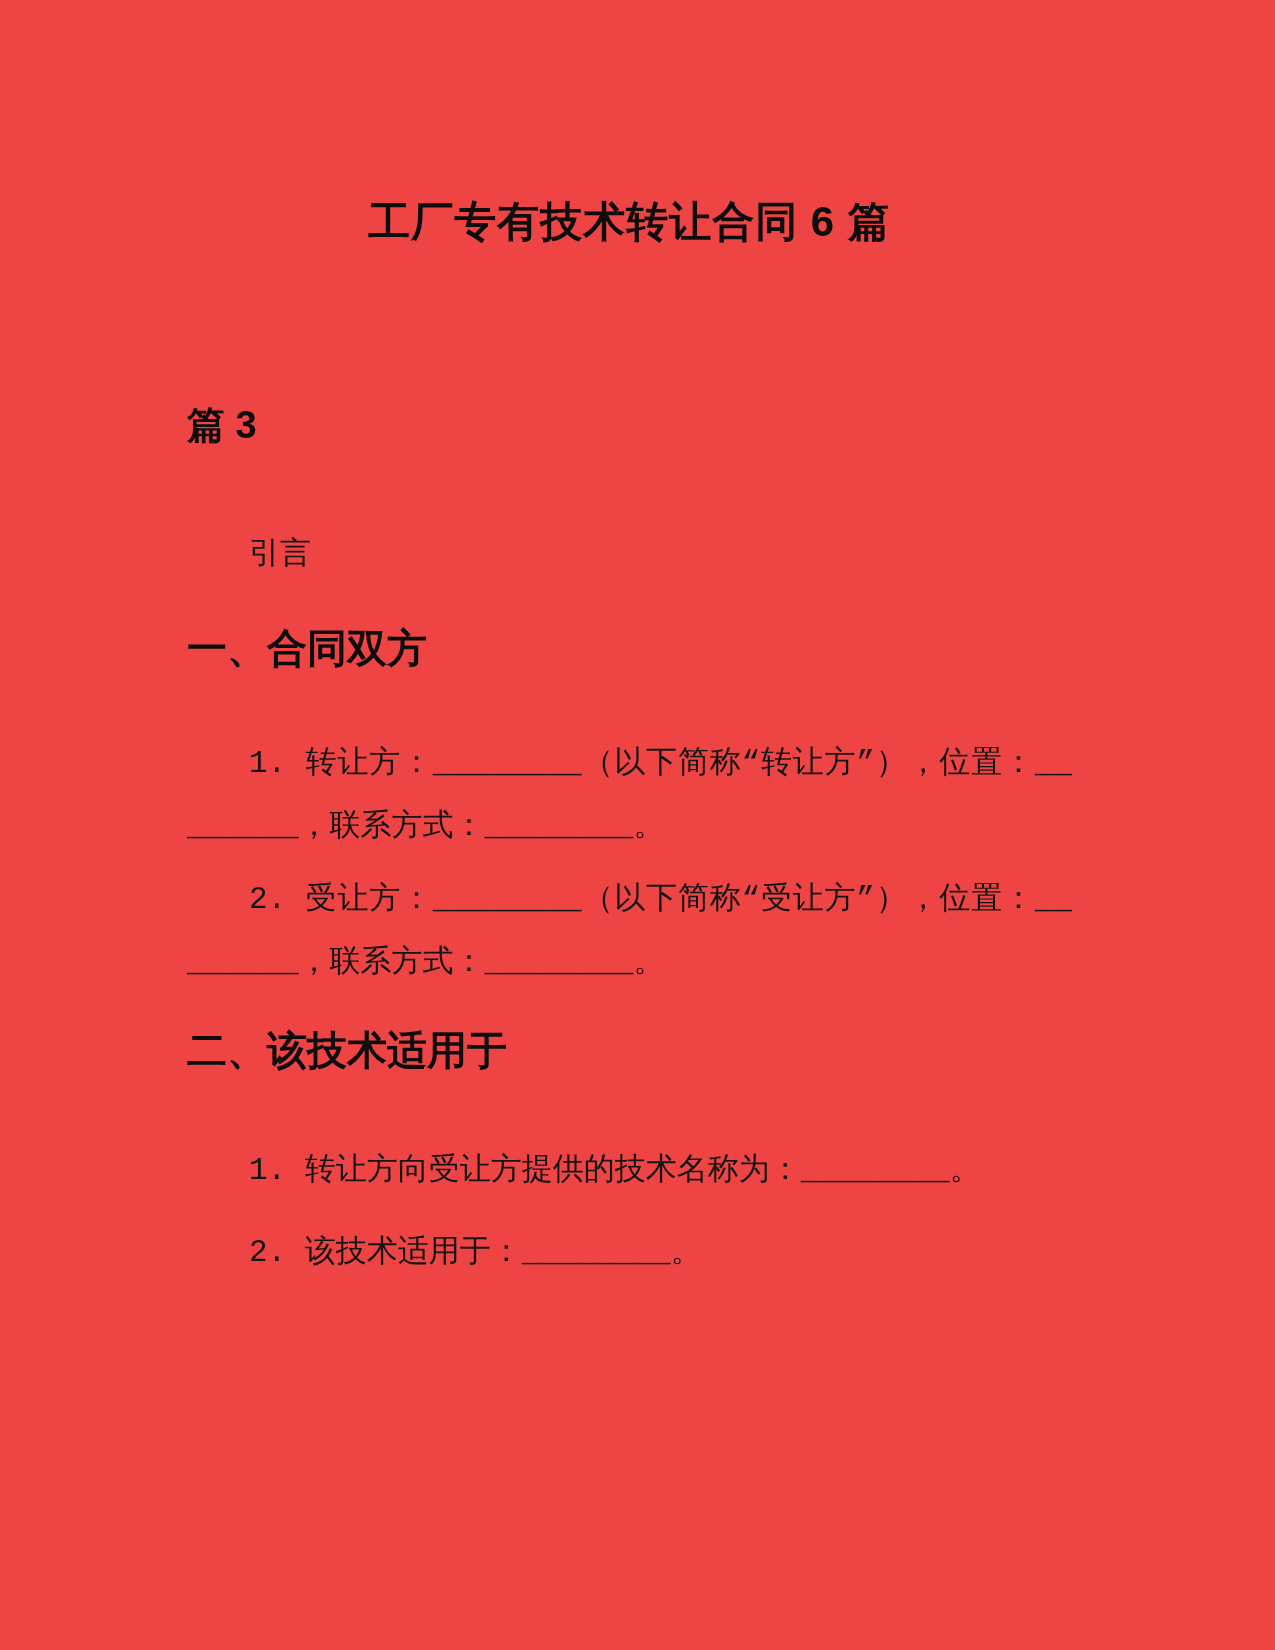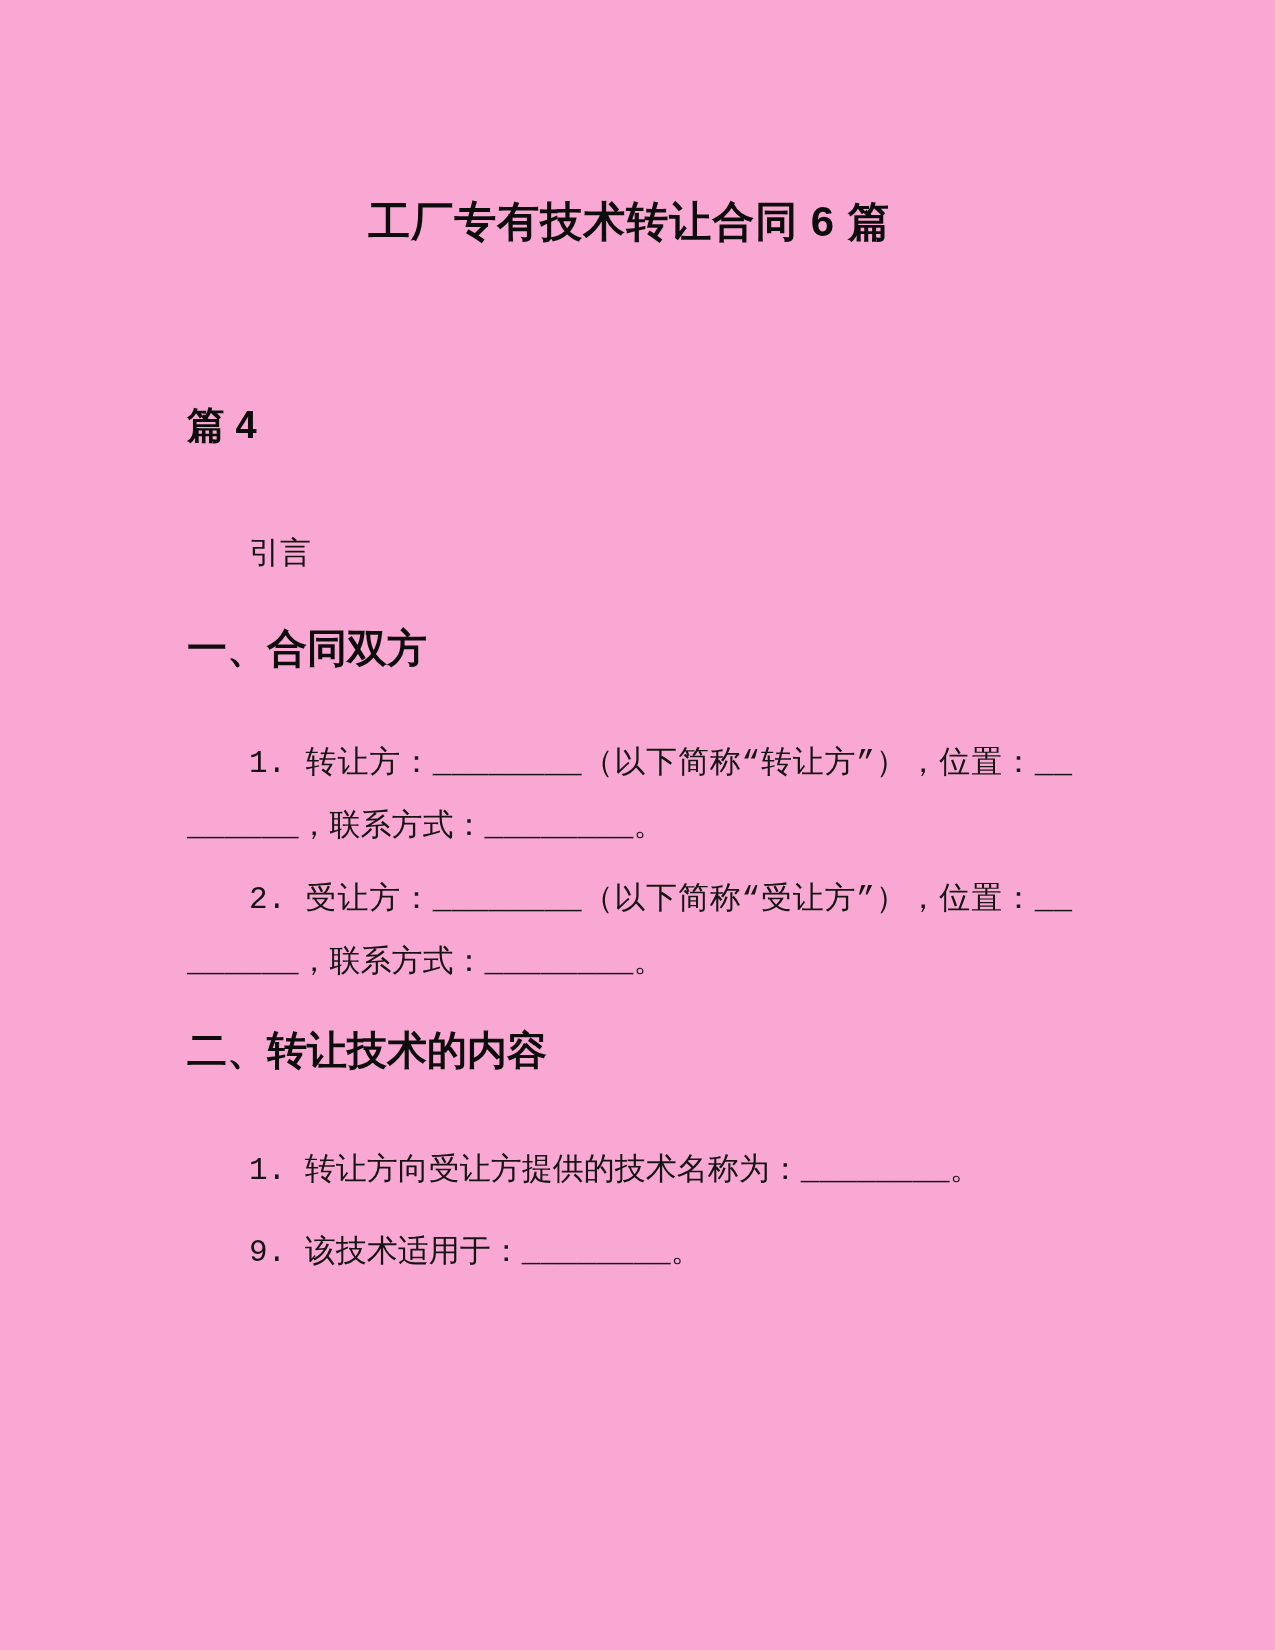--- a/index.html
+++ b/index.html
@@ -4,21 +4,21 @@
 <style>
   html, body {
     margin: 0;
     padding: 0;
     background: #ffffff;
   }
   .page {
     position: relative;
     width: 1275px;
     height: 1650px;
-    background: #f9a8d4;
+    background: #ef4444;
     overflow: hidden;
     font-family: "Liberation Sans", sans-serif;
     color: #111111;
     box-sizing: border-box;
   }
   .content {
     box-sizing: border-box;
     padding-left: 187px;
     width: 1072px; 
   }
@@ -72,31 +72,31 @@
   .item.i2b { margin: 19px 0 0 0; }
 </style>
 </head>
 <body>
 
 <div class="page">
   <div class="content">
 
     <h1 class="doc-title">工厂专有技术转让合同 6 篇</h1>
 
-    <h2 class="piece-heading">篇 4</h2>
+    <h2 class="piece-heading">篇 3</h2>
 
     <p class="body-text intro-label">引言</p>
 
 
     <h3 class="sec-heading sec1">一、合同双方</h3>
 
     <p class="body-text item i1a">1. 转让方：________（以下简称“转让方”），位置：________，联系方式：________。</p>
 
     <p class="body-text item i1b">2. 受让方：________（以下简称“受让方”），位置：________，联系方式：________。</p>
 
-    <h3 class="sec-heading sec2">二、转让技术的内容</h3>
+    <h3 class="sec-heading sec2">二、该技术适用于</h3>
 
     <p class="body-text item i2a">1. 转让方向受让方提供的技术名称为：________。</p>
 
-    <p class="body-text item i2b">9. 该技术适用于：________。</p>
+    <p class="body-text item i2b">2. 该技术适用于：________。</p>
 
   </div>
 </div>
 
 </body></html>

